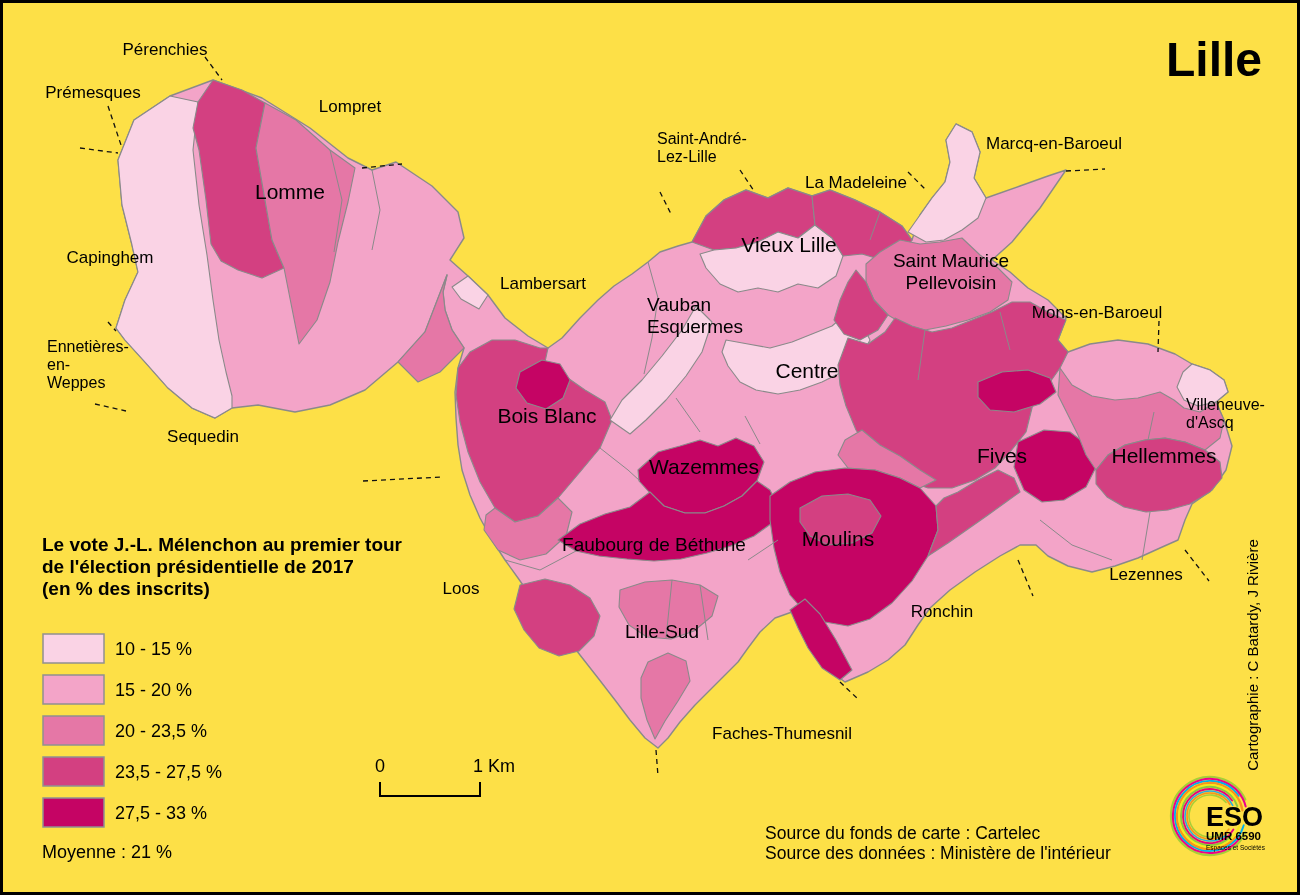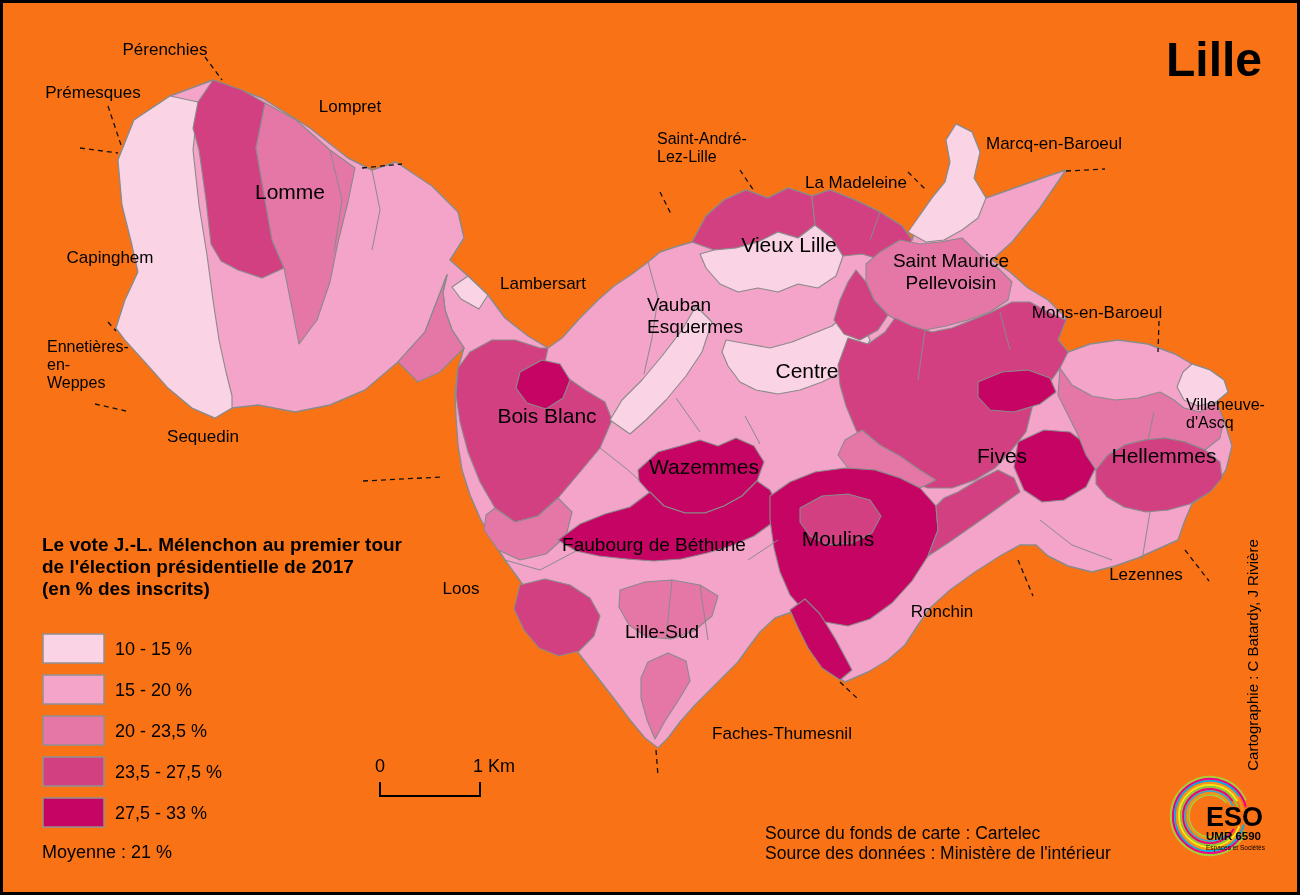--- a/index.html
+++ b/index.html
@@ -1,17 +1,17 @@
 <!DOCTYPE html>
 <html><head>
 <meta charset="utf-8">
 <style>
   html,body{margin:0;padding:0;background:#ffffff;}
   body{font-family:"Liberation Sans", sans-serif;}
-  #stage{position:relative;width:1300px;height:895px;background:#f97316;overflow:hidden;}
+  #stage{position:relative;width:1300px;height:895px;background:#fde047;overflow:hidden;}
   svg{position:absolute;left:0;top:0;}
   text{fill:#000000;}
 </style>
 </head>
 <body>
 
 <div id="stage">
   <svg id="canvas" width="1300" height="895" viewBox="0 0 1300 895">
 
     <g id="regions">

